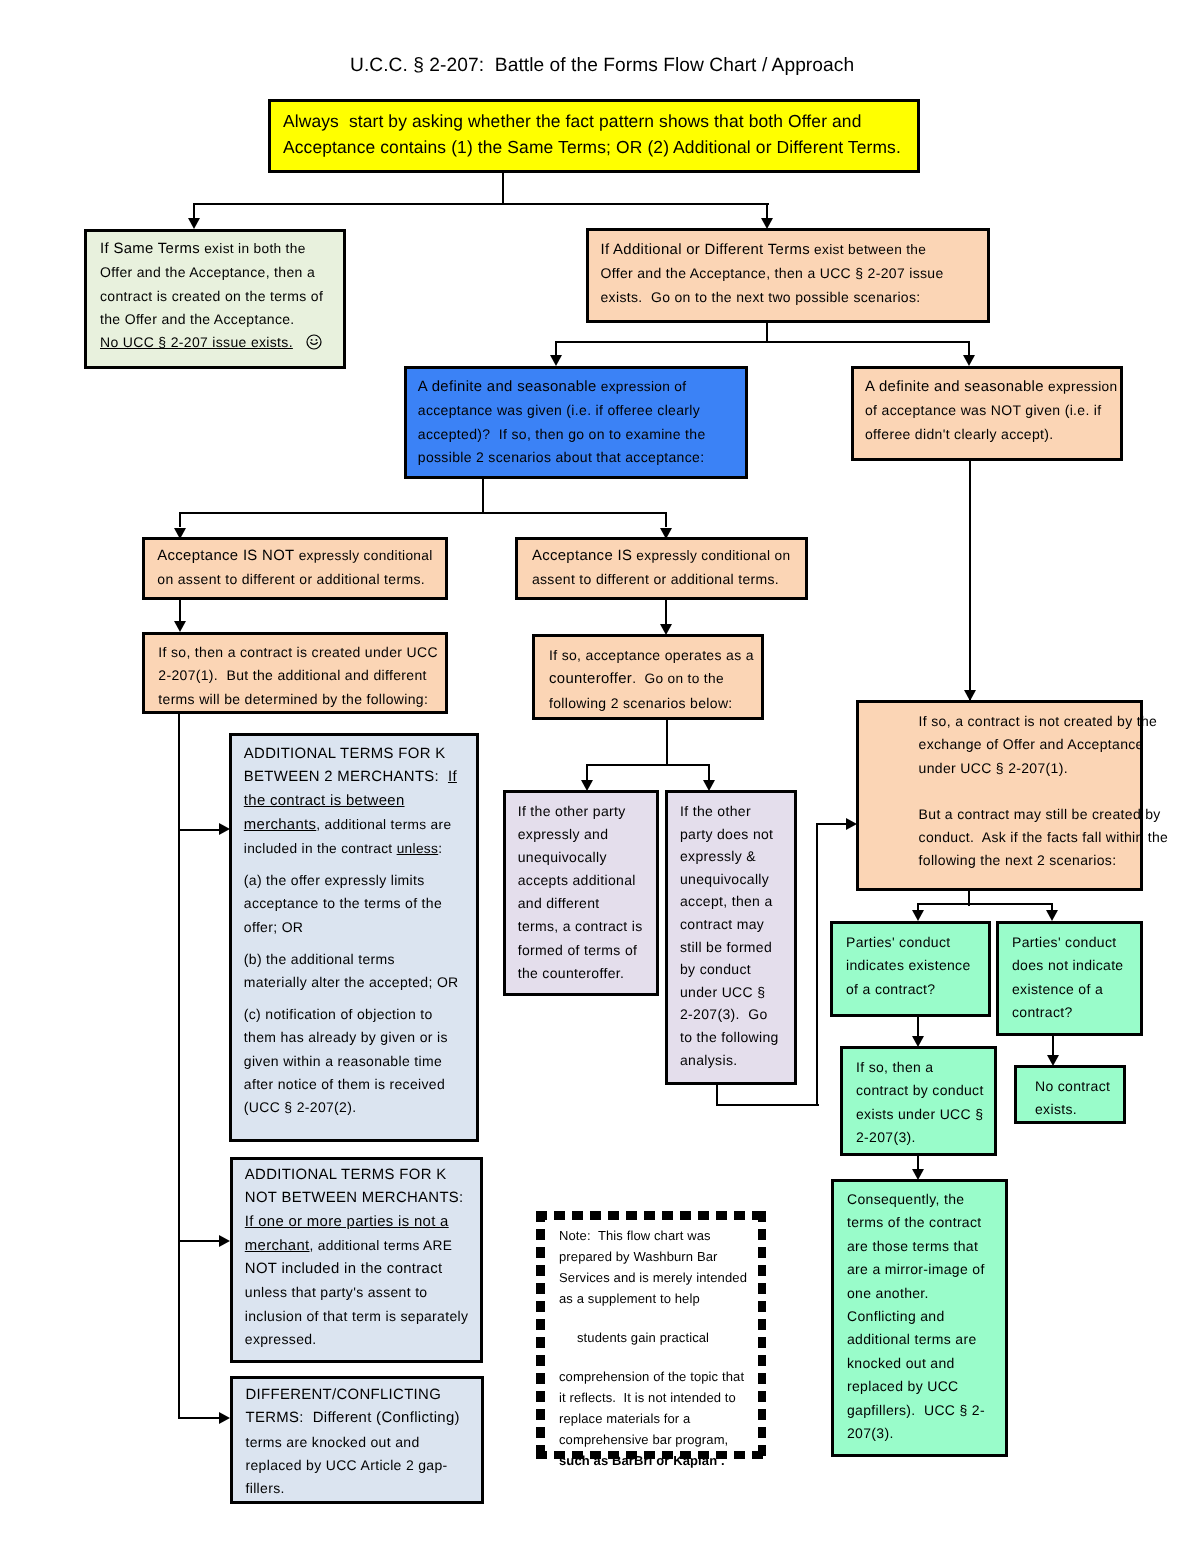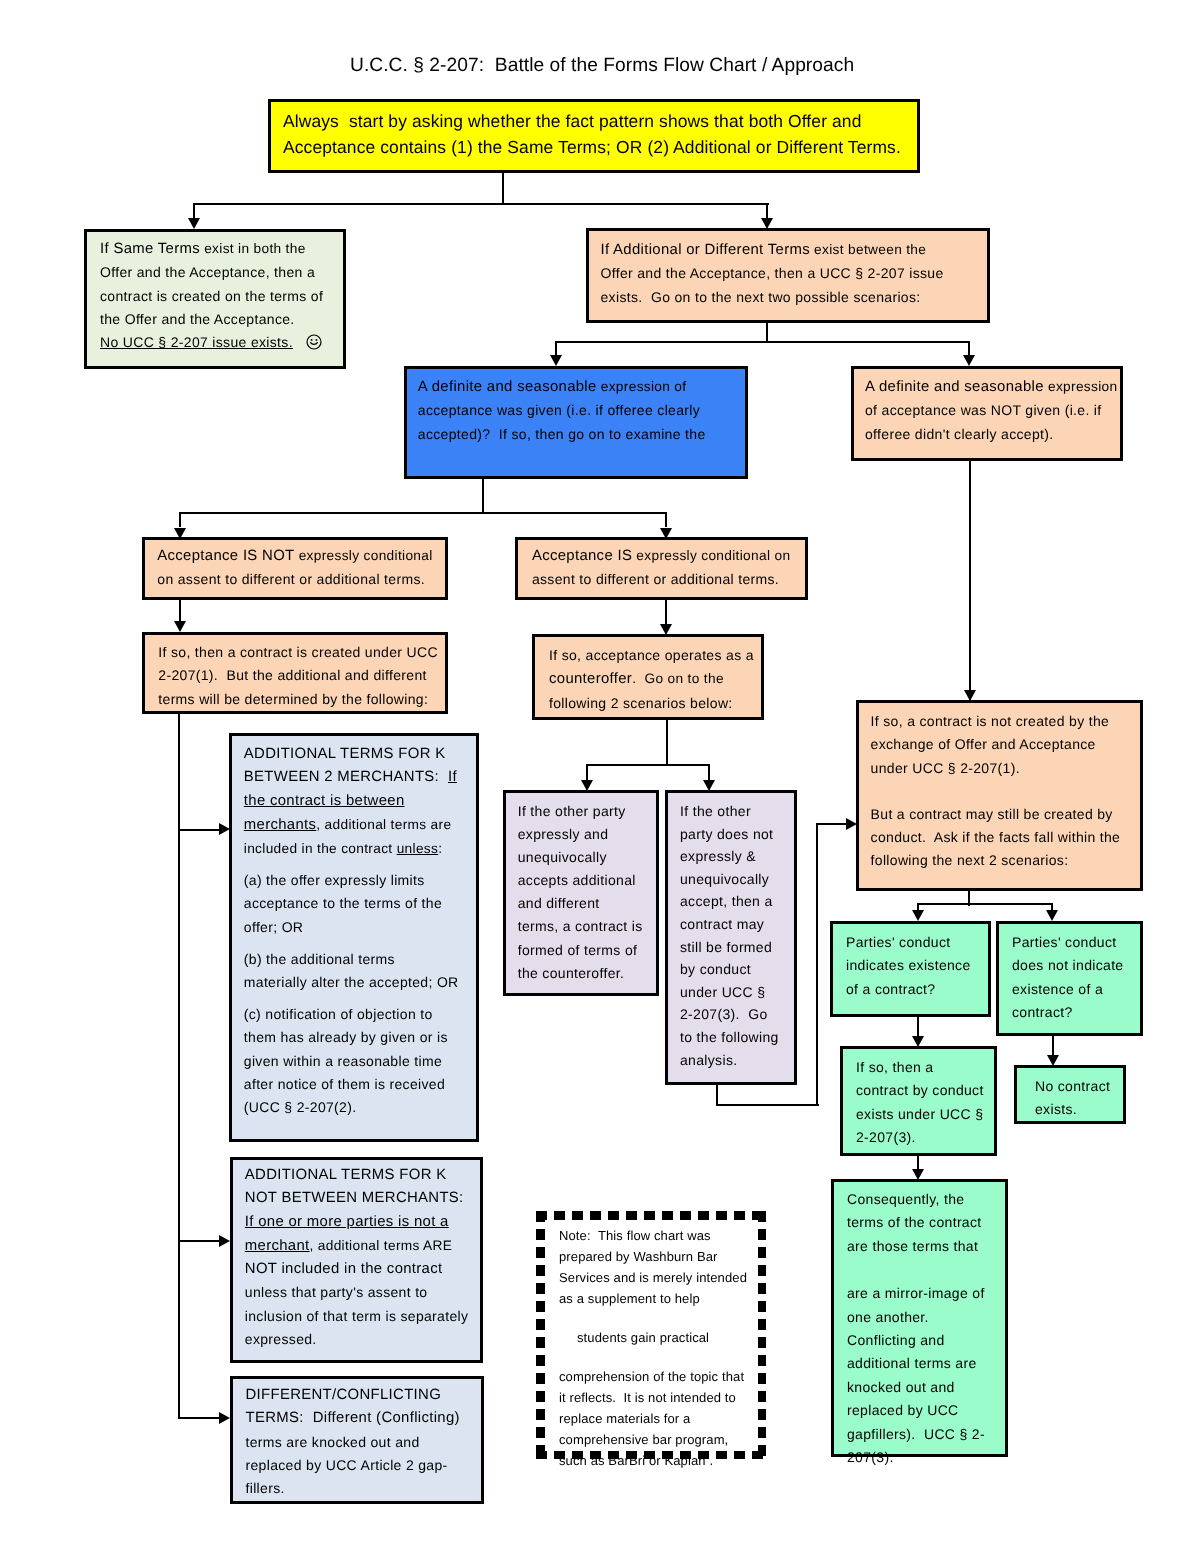--- a/index.html
+++ b/index.html
@@ -75,20 +75,21 @@
 <div class="h" style="left:555px;top:341px;width:415px;"></div>
 <div class="v" style="left:555px;top:341px;height:14px;"></div>
 <div class="ad" style="left:549.7px;top:355.0px;"></div>
 <div class="v" style="left:968px;top:341px;height:14px;"></div>
 <div class="ad" style="left:962.7px;top:355.0px;"></div>
 <div class="box" style="left:404px;top:366px;width:344px;height:113px;background:#3b82f6;">
   <div class="txt" style="padding:6px 4px 0 10.8px;box-sizing:border-box;">
     <p style="white-space:pre;"><span class="big">A definite and seasonable</span><span class="sm"> expression of</span></p>
     <p style="white-space:pre;">acceptance was given (i.e. if offeree clearly</p>
     <p style="white-space:pre;">accepted)?  If so, then go on to examine the</p>
+    <p style="white-space:pre;">possible 2 scenarios about that acceptance:</p>
   </div>
 </div>
 <div class="box" style="left:851px;top:366px;width:272px;height:95px;background:#FBD5B5;">
   <div class="txt" style="padding:6px 4px 0 11px;box-sizing:border-box;">
     <p style="white-space:pre;"><span class="big">A definite and seasonable</span><span class="sm"> expression</span></p>
     <p style="white-space:pre;">of acceptance was NOT given (i.e. if</p>
     <p style="white-space:pre;">offeree didn't clearly accept).</p>
   </div>
 </div>
 <div class="v" style="left:482px;top:478px;height:36px;"></div>
@@ -209,21 +210,21 @@
   </div>
 </div>
 <div class="v" style="left:716px;top:1084px;height:22px;"></div>
 <div class="h" style="left:716px;top:1103.5px;width:103px;"></div>
 <div class="v" style="left:816px;top:823px;height:283px;"></div>
 <div class="h" style="left:816px;top:823px;width:33px;"></div>
 <div class="ar" style="left:845.5px;top:817.8px;"></div>
 <div class="v" style="left:969px;top:461px;height:240px;"></div>
 <div class="ad" style="left:963.7px;top:689.5px;"></div>
 <div class="box" style="left:856px;top:700px;width:287px;height:191px;background:#FBD5B5;">
-  <div class="txt" style="padding:7px 4px 0 11.6px;box-sizing:border-box;">
+  <div class="txt" style="padding:7px 4px 0 11.6px;box-sizing:border-box;margin-left:48px;">
     <p>If so, a contract is not created by the</p>
     <p>exchange of Offer and Acceptance</p>
     <p>under UCC § 2-207(1).</p>
     <p style="margin-top:23px;">But a contract may still be created by</p>
     <p>conduct.  Ask if the facts fall within the</p>
     <p>following the next 2 scenarios:</p>
   </div>
 </div>
 <div class="v" style="left:968px;top:890px;height:16px;"></div>
 <div class="h" style="left:917px;top:903px;width:136px;"></div>
@@ -264,21 +265,21 @@
     <p style="white-space:pre;">exists.</p>
   </div>
 </div>
 <div class="v" style="left:917px;top:1155px;height:16px;"></div>
 <div class="ad" style="left:911.7px;top:1168.5px;"></div>
 <div class="box" style="left:831px;top:1179px;width:177px;height:278px;background:#99FCCA;line-height:23.4px;">
   <div class="txt" style="padding:6px 4px 0 13px;box-sizing:border-box;">
     <p style="white-space:pre;">Consequently, the</p>
     <p style="white-space:pre;">terms of the contract</p>
     <p style="white-space:pre;">are those terms that</p>
-    <p style="white-space:pre;margin-top:24px;">are a mirror-image of</p>
+    <p style="white-space:pre;">are a mirror-image of</p>
     <p style="white-space:pre;">one another.</p>
     <p style="white-space:pre;">Conflicting and</p>
     <p style="white-space:pre;">additional terms are</p>
     <p style="white-space:pre;">knocked out and</p>
     <p style="white-space:pre;">replaced by UCC</p>
     <p style="white-space:pre;">gapfillers).  UCC § 2-</p>
     <p style="white-space:pre;">207(3).</p>
   </div>
 </div>
 <div id="note-box" style="left:536px;top:1211px;width:230px;height:248px;">
@@ -289,17 +290,17 @@
   <div style="position:absolute;left:23px;top:14px;width:205px;font-size:13px;line-height:21px;letter-spacing:0.12px;">
     <p style="margin:0;white-space:pre;">Note:  This flow chart was</p>
     <p style="margin:0;white-space:pre;">prepared by Washburn Bar</p>
     <p style="margin:0;white-space:pre;">Services and is merely intended</p>
     <p style="margin:0;white-space:pre;">as a supplement to help</p>
     <p style="margin:18px;white-space:pre;">students gain practical</p>
     <p style="margin:0;white-space:pre;">comprehension of the topic that</p>
     <p style="margin:0;white-space:pre;">it reflects.  It is not intended to</p>
     <p style="margin:0;white-space:pre;">replace materials for a</p>
     <p style="margin:0;white-space:pre;">comprehensive bar program,</p>
-    <p style="margin:0;white-space:pre;">such as BarBri or Kaplan .</p>
+    <p style="margin:0;white-space:pre;font-weight:bold;">such as BarBri or Kaplan .</p>
   </div>
 </div>
 
 </div>
 
 </body></html>

